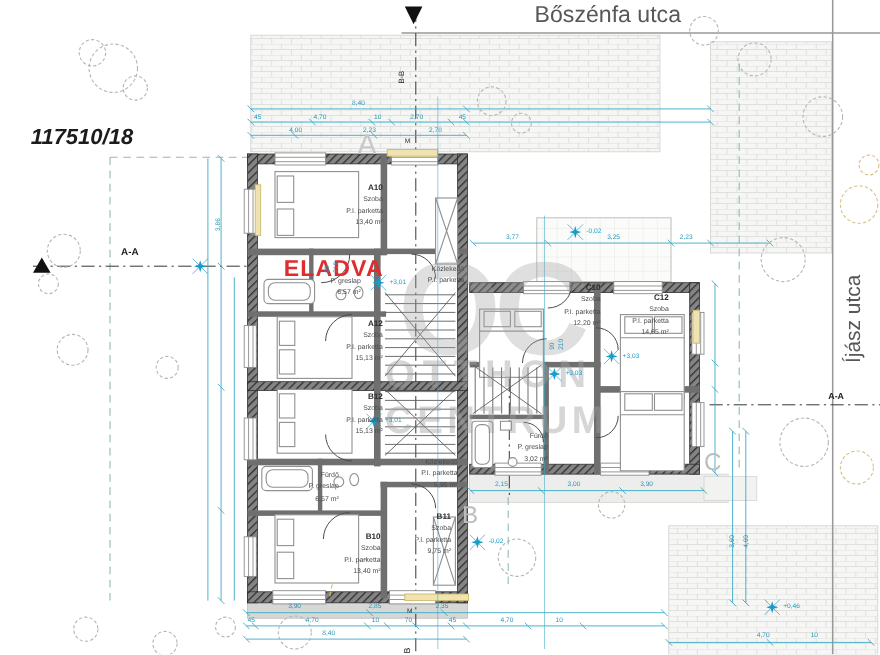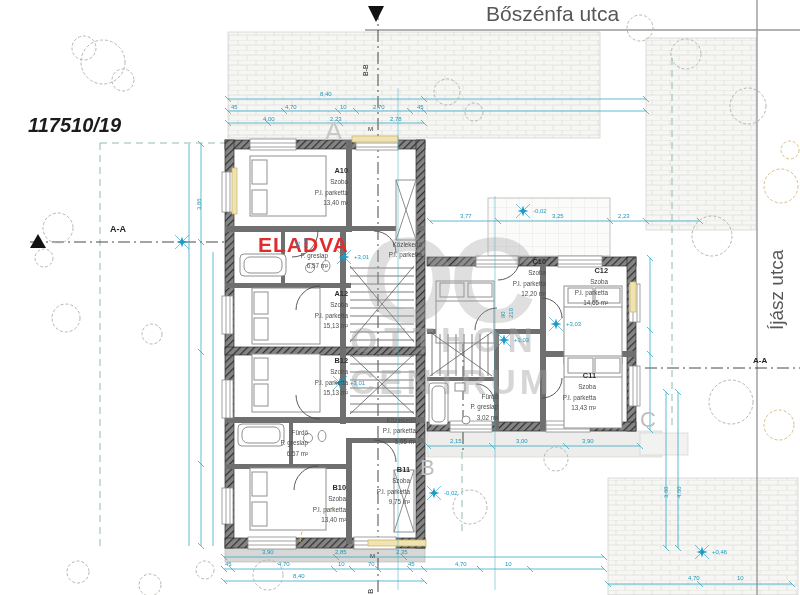--- a/index.html
+++ b/index.html
@@ -275,21 +275,21 @@
 
   <g>
     <text x="362" y="322" font-size="120" font-weight="bold" fill="#a0a0a0" opacity="0.33" letter-spacing="-6">OC</text>
     <text x="350" y="352" font-size="35" font-weight="bold" fill="#9f9f9f" opacity="0.42" letter-spacing="7">OTTHON</text>
     <text x="350" y="394" font-size="35" font-weight="bold" fill="#9f9f9f" opacity="0.42" letter-spacing="4">CENTRUM</text>
   </g>
 </svg>
 
 <span class="t" style="left:486px;top:2px;font-size:21px">Bőszénfa utca</span>
 <span class="t rot" style="left:766px;top:330px;font-size:19px">Íjász utca</span>
-<span class="t" style="left:28px;top:114px;font-size:20px;font-style:italic;font-weight:700;color:#1c1c1c">117510/19</span>
+<span class="t" style="left:28px;top:114px;font-size:20px;font-style:italic;font-weight:700;color:#1c1c1c">117510/18</span>
 <span class="sold" style="left:258px;top:233px">ELADVA</span>
 
 <span class="t" style="left:110px;top:224px;font-size:9px;font-weight:700;color:#222">A-A</span>
 <span class="t" style="left:753px;top:356px;font-size:8px;font-weight:700;color:#222">A-A</span>
 <span class="t rot" style="left:362px;top:76px;font-size:7px;color:#222">B-B</span>
 <span class="t rot" style="left:366px;top:594px;font-size:8px;color:#222">B</span>
 <span class="t" style="left:368px;top:126px;font-size:6px;color:#333">M</span>
 <span class="t" style="left:370px;top:553px;font-size:6px;color:#333">M</span>
 
 <span class="t" style="left:325px;top:116px;font-size:26px;color:#c8c8c8">A</span>
@@ -330,26 +330,20 @@
   <b>C10</b>
       <span>Szoba</span>
       <span>P.I. parketta</span>
       <span>12,20 m²</span>
 </div>
 <div class="rl" style="left:536px;top:265px;width:72px">
   <b>C12</b>
       <span>Szoba</span>
       <span>P.I. parketta</span>
       <span>14,65 m²</span>
-</div>
-<div class="rl" style="left:524px;top:370px;width:72px">
-  <b>C11</b>
-      <span>Szoba</span>
-      <span>P.I. parketta</span>
-      <span>13,43 m²</span>
 </div>
 
 <div class="rl" style="left:272px;top:251px;width:56px">
   <span>P. greslap</span>
       <span>6,57 m²</span>
 </div>
 <div class="rl" style="left:352px;top:240px;width:70px">
   <span>Közlekedő</span>
       <span>P.I. parketta</span>
 </div>

